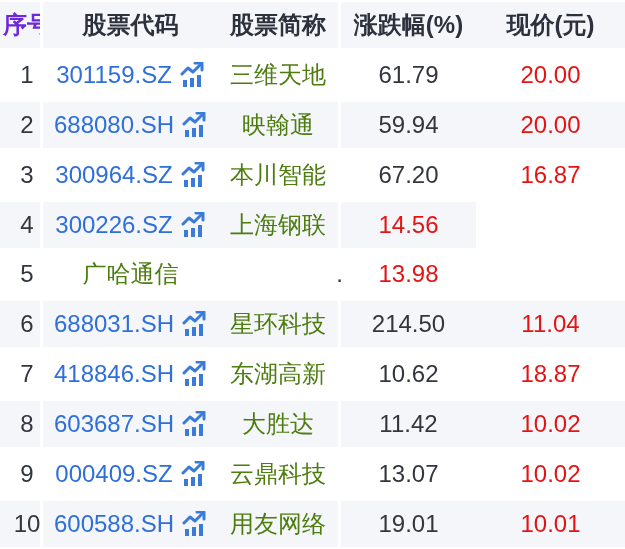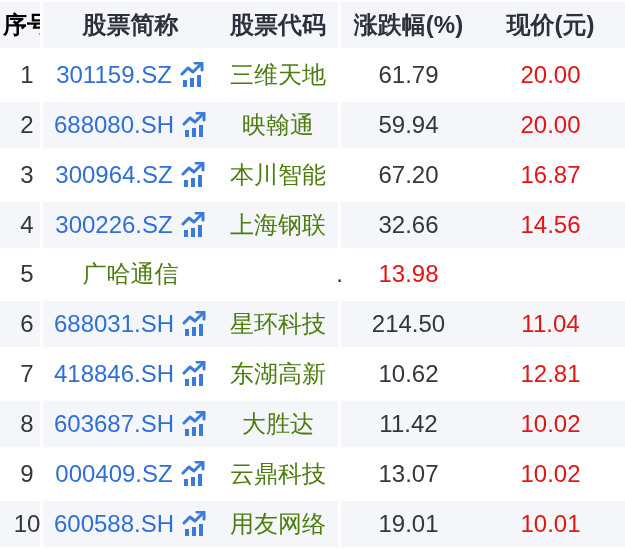--- a/index.html
+++ b/index.html
@@ -31,42 +31,42 @@
   }
   .divider { background: #ffffff; }
   
   .row.striped .cell {
     background: #f4f6fa;
     border-top: 2px solid #ffffff;
     border-bottom: 2px solid #ffffff;
   }
   .row.header .cell {
     font-weight: bold;
-    color: #000000;
+    color: #6d28d9;
   }
   .c-index { padding-left: 14px; color: #33363d; }
   .row.header .c-index { padding-left: 14px; }
   .c-code { gap: 8px; color: #2f6fd8; }
   .c-code .code-text { color: #2f6fd8; }
   .c-name { color: #4d7c0f; }
   .c-price { color: #33363d; }
   .c-change { color: #e41414; }
   .row.header .c-change, .row.header .c-price,
   .row.header .c-name, .row.header .c-code { color: #2c313c; }
   .chart-icon { width: 25px; height: 26px; flex: 0 0 auto; }
 </style>
 </head>
 <body>
 
 <div class="stock-table">
   <div class="row header striped">
     <div class="cell c-index">序号</div>
     <div class="divider"></div>
+    <div class="cell c-code">股票代码</div>
     <div class="cell c-name">股票简称</div>
-    <div class="cell c-code">股票代码</div>
     <div class="divider"></div>
     <div class="cell c-change">涨跌幅(%)</div>
     <div class="cell c-price">现价(元)</div>
   </div>
 
 <div class="row">
     <div class="cell c-index">1</div>
     <div class="divider"></div>
     <div class="cell c-code">
       <span class="code-text">301159.SZ</span>
@@ -127,21 +127,20 @@
       <svg class="chart-icon" viewBox="0 0 25 26" fill="none" xmlns="http://www.w3.org/2000/svg">
         <rect x="3" y="18" width="4" height="7" fill="#3a7ad9"></rect>
         <rect x="10" y="16" width="4" height="9" fill="#3a7ad9"></rect>
         <rect x="17" y="13" width="4" height="12" fill="#3a7ad9"></rect>
         <polyline points="2,12 8,6 13,10 21,2" stroke="#3a7ad9" stroke-width="3" fill="none" stroke-linecap="round" stroke-linejoin="round"></polyline>
         <polyline points="15,1 22,1 22,8" stroke="#3a7ad9" stroke-width="3" fill="none" stroke-linecap="round" stroke-linejoin="round"></polyline>
       </svg>
     </div>
     <div class="cell c-name">上海钢联</div>
     <div class="divider"></div>
-    <div class="cell c-price">32.66</div>
     <div class="cell c-change">14.56</div>
   </div>
     <div class="row">
     <div class="cell c-index">5</div>
     <div class="divider"></div>
     <div class="cell c-name">广哈通信</div>
     <div class="divider"></div>
     <div class="cell c-price">34.98</div>
     <div class="cell c-change">13.98</div>
   </div>
@@ -172,21 +171,21 @@
         <rect x="3" y="18" width="4" height="7" fill="#3a7ad9"></rect>
         <rect x="10" y="16" width="4" height="9" fill="#3a7ad9"></rect>
         <rect x="17" y="13" width="4" height="12" fill="#3a7ad9"></rect>
         <polyline points="2,12 8,6 13,10 21,2" stroke="#3a7ad9" stroke-width="3" fill="none" stroke-linecap="round" stroke-linejoin="round"></polyline>
         <polyline points="15,1 22,1 22,8" stroke="#3a7ad9" stroke-width="3" fill="none" stroke-linecap="round" stroke-linejoin="round"></polyline>
       </svg>
     </div>
     <div class="cell c-name">东湖高新</div>
     <div class="divider"></div>
     <div class="cell c-price">10.62</div>
-    <div class="cell c-change">12.81</div>
+    <div class="cell c-change">18.87</div>
   </div>
     <div class="row striped">
     <div class="cell c-index">8</div>
     <div class="divider"></div>
     <div class="cell c-code">
       <span class="code-text">603687.SH</span>
       <svg class="chart-icon" viewBox="0 0 25 26" fill="none" xmlns="http://www.w3.org/2000/svg">
         <rect x="3" y="18" width="4" height="7" fill="#3a7ad9"></rect>
         <rect x="10" y="16" width="4" height="9" fill="#3a7ad9"></rect>
         <rect x="17" y="13" width="4" height="12" fill="#3a7ad9"></rect>

